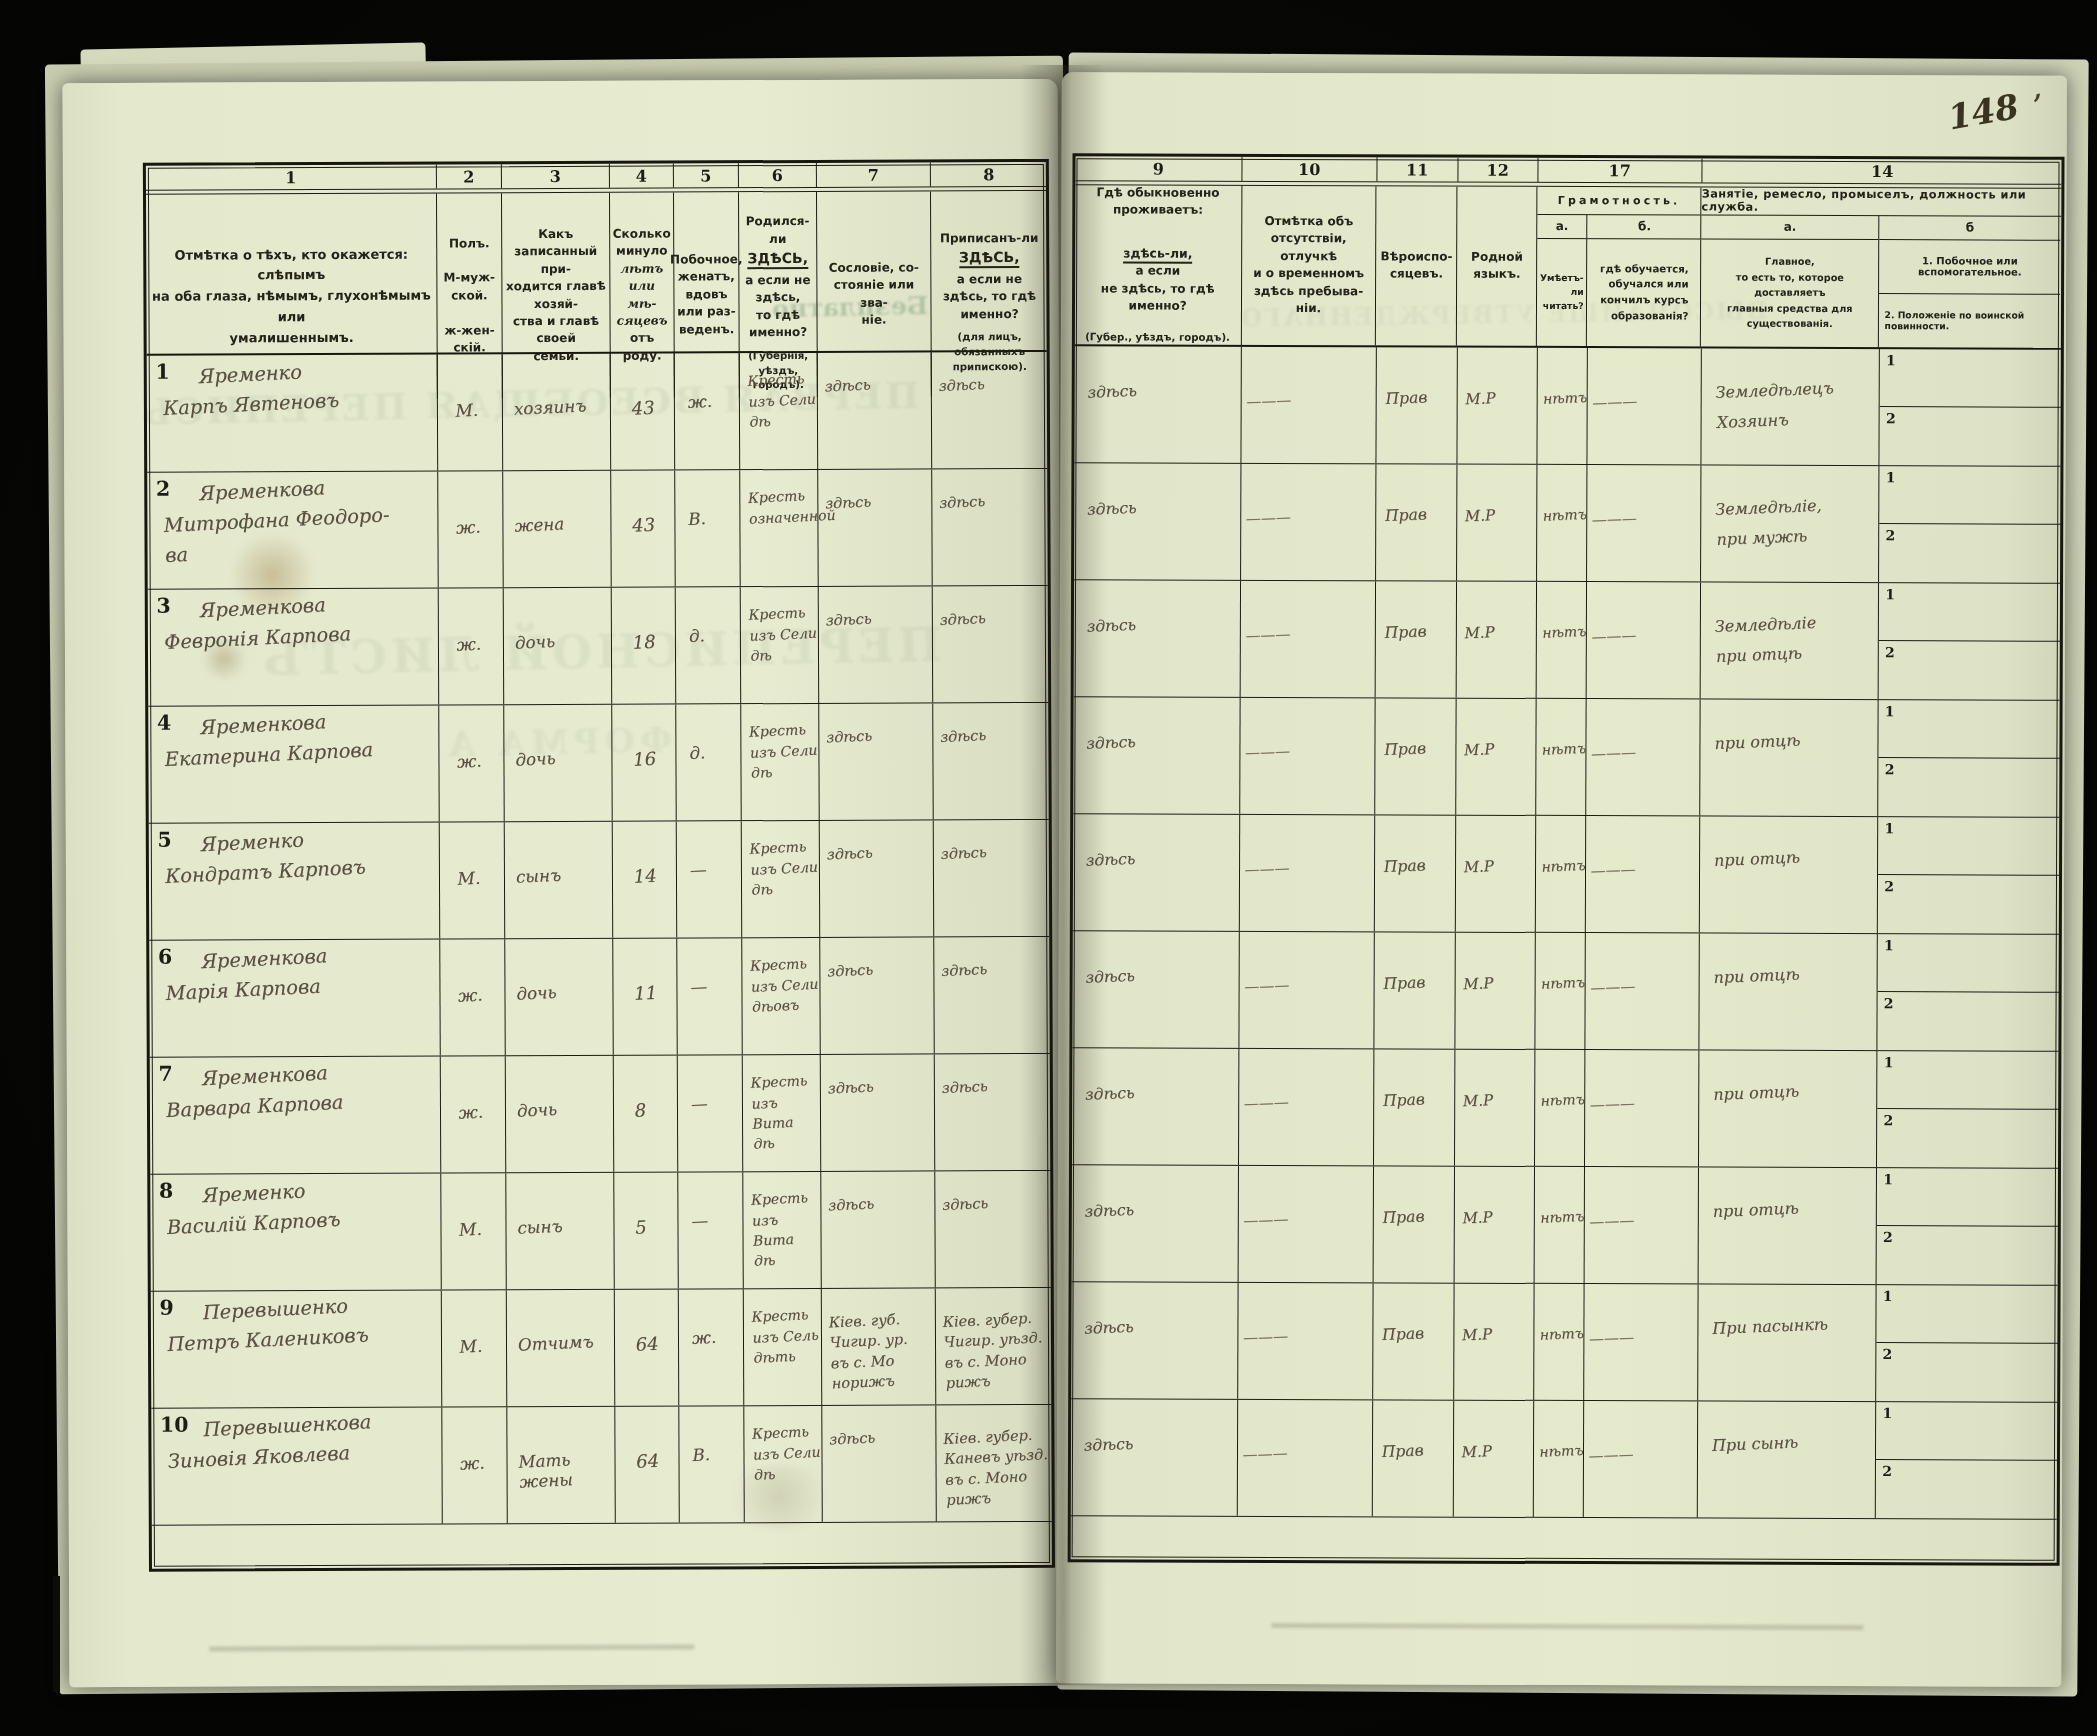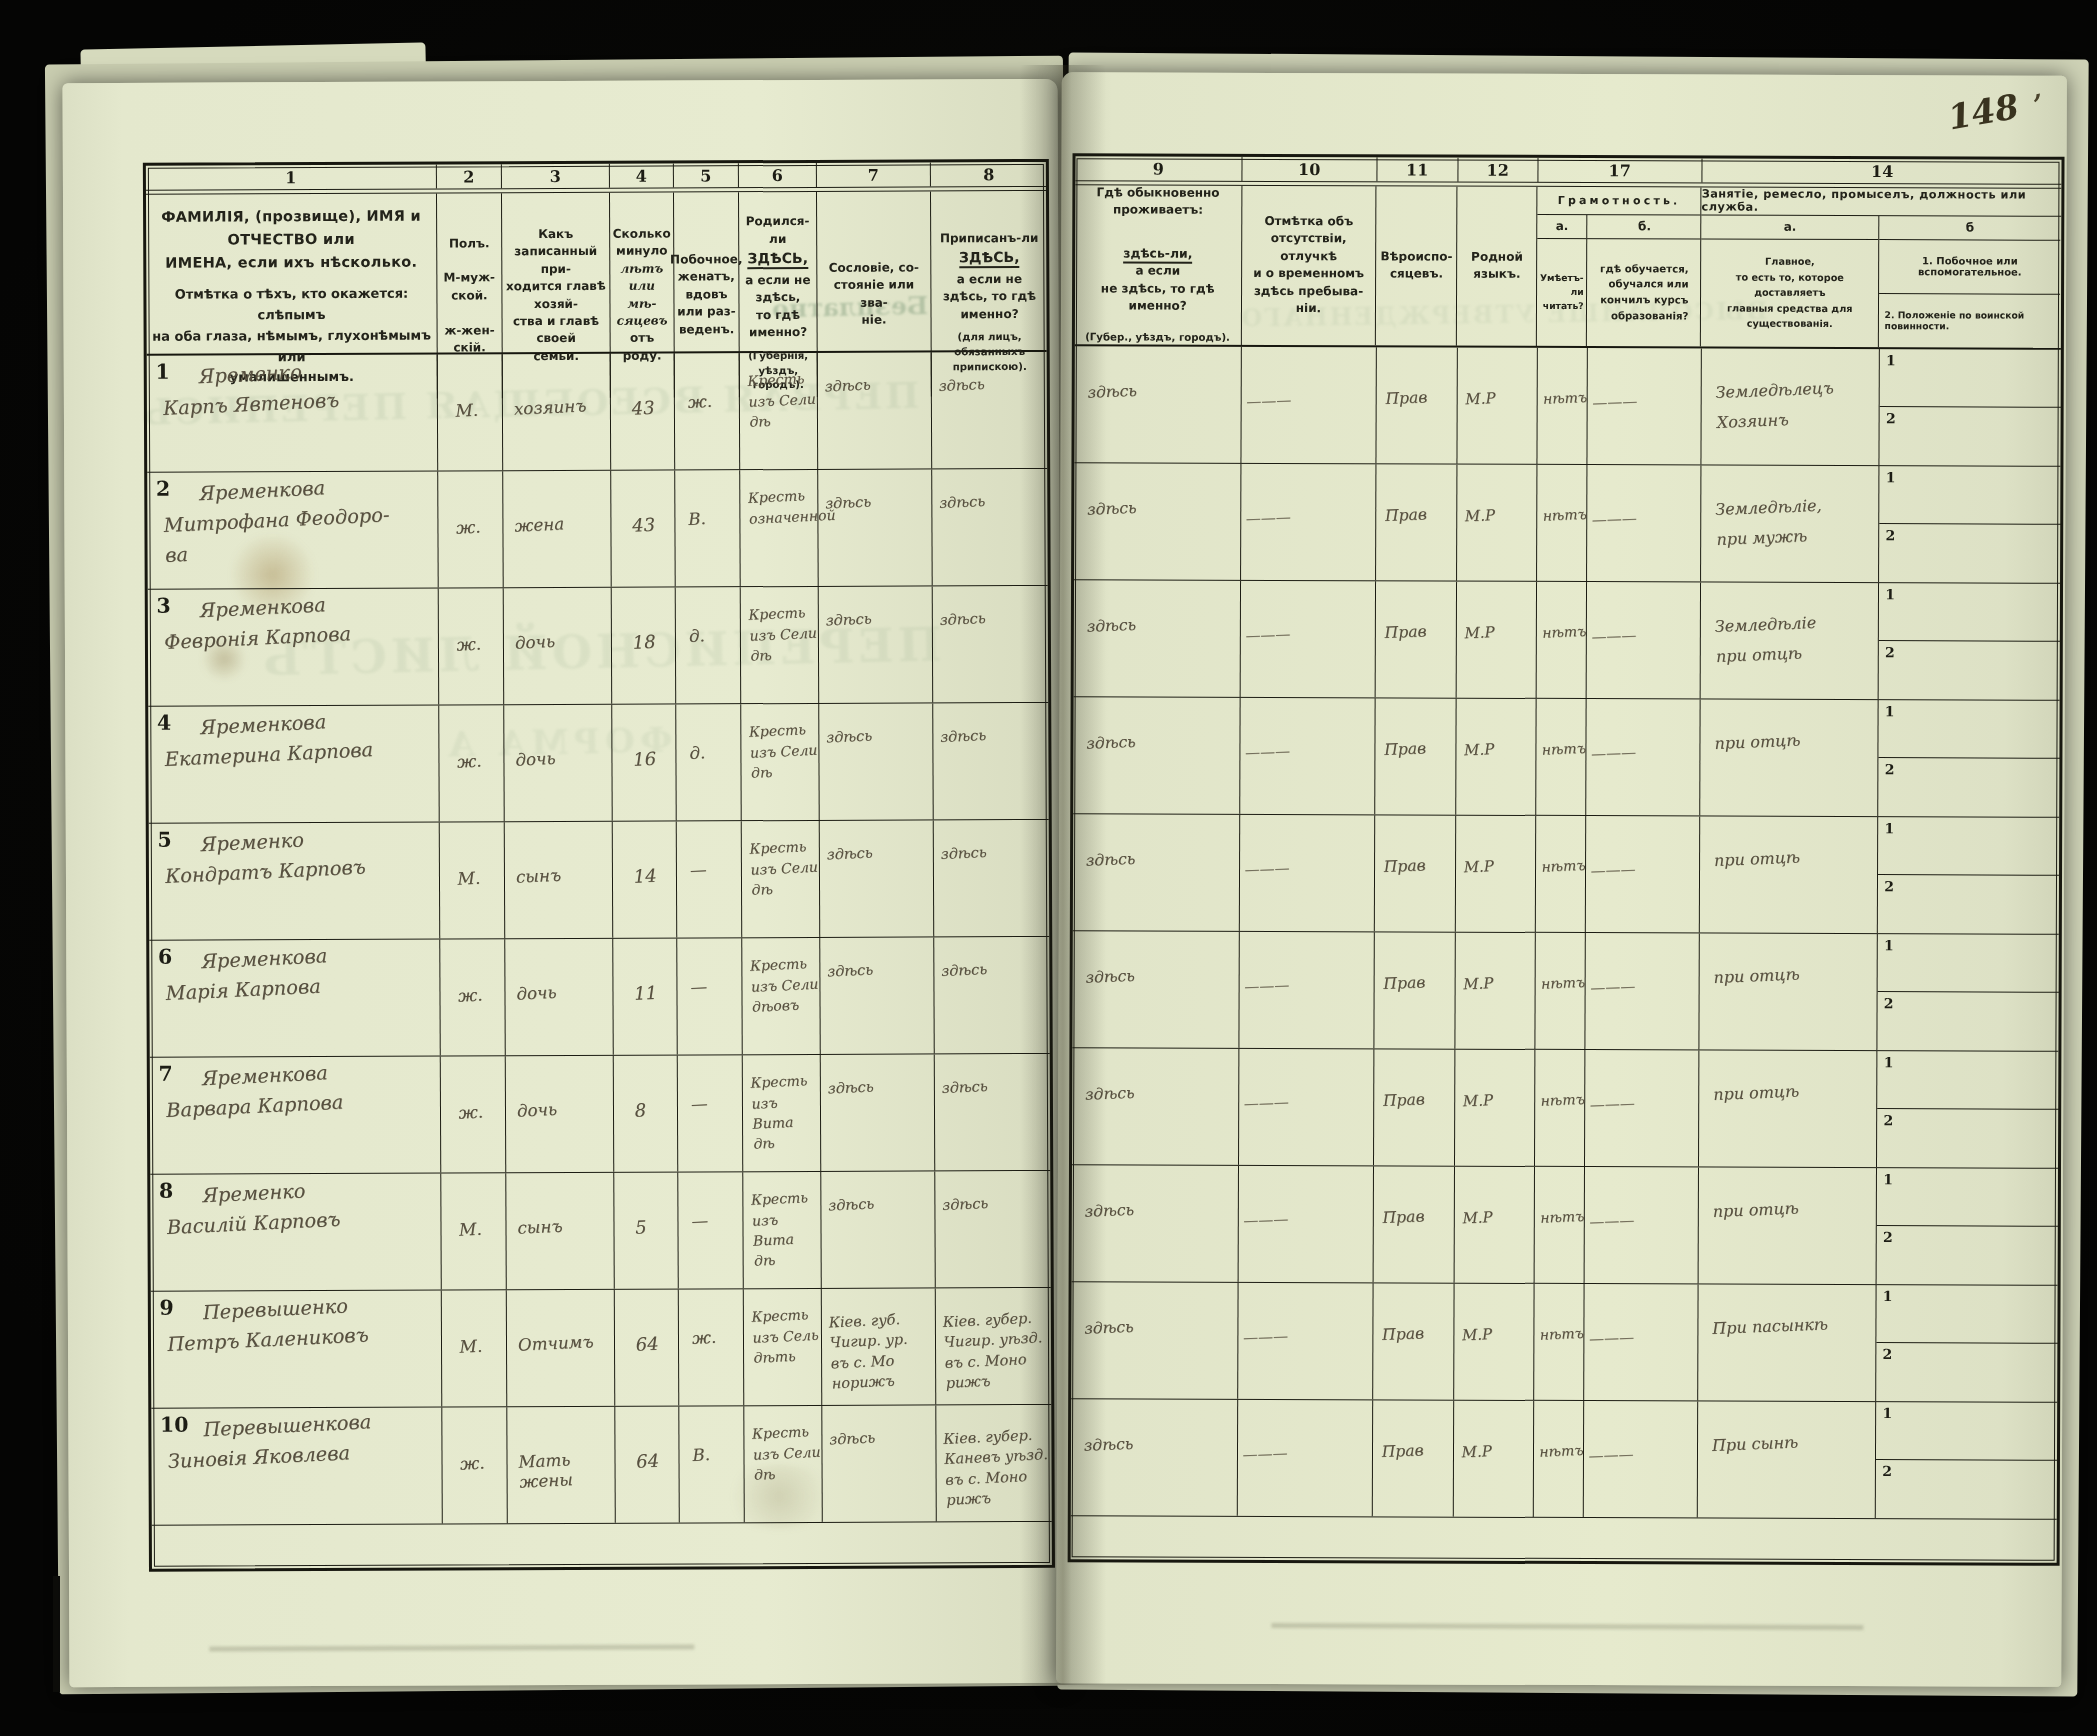--- a/index.html
+++ b/index.html
@@ -167,22 +167,20 @@
         <div>2</div>
         <div>3</div>
         <div>4</div>
         <div>5</div>
         <div>6</div>
         <div>7</div>
         <div>8</div>
       </div>
       <div class="hdr grid-left">
         <div class="hcell">
-          <p class="h1a">ФАМИЛІЯ, (прозвище), ИМЯ и ОТЧЕСТВО или
-ИМЕНА, если ихъ нѣсколько.</p>
           <p class="h1b">Отмѣтка о тѣхъ, кто окажется: слѣпымъ
 на оба глаза, нѣмымъ, глухонѣмымъ или
 умалишеннымъ.</p>
         </div>
         <div class="hcell">Полъ.
 
 М-муж-
 ской.
 
 ж-жен-

